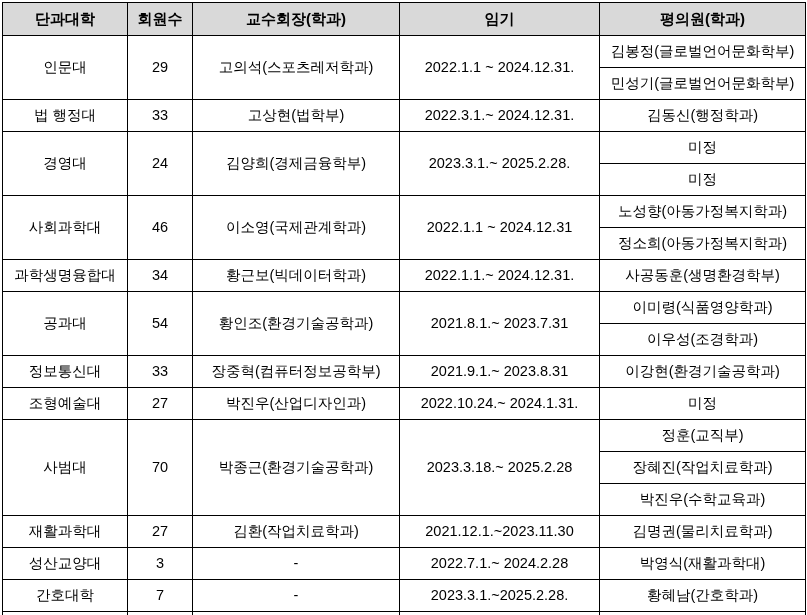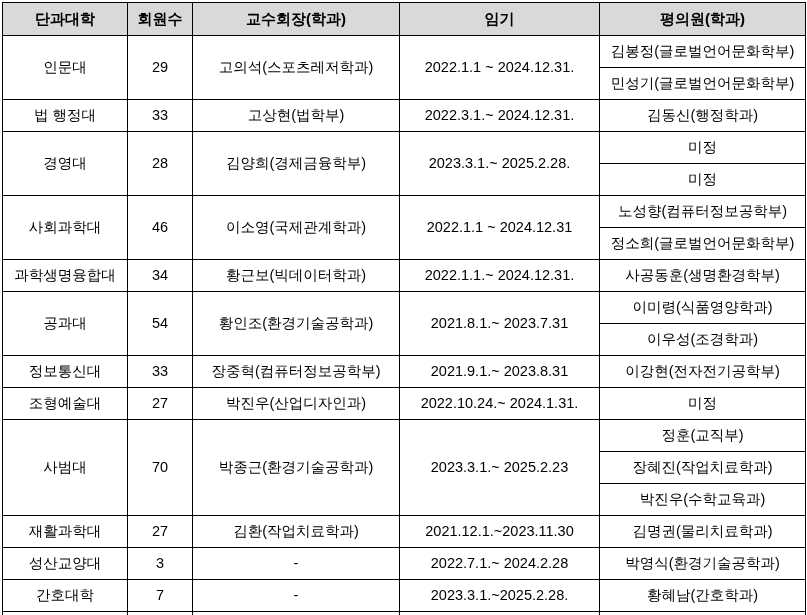--- a/index.html
+++ b/index.html
@@ -86,37 +86,37 @@
         </tr>
         <tr>
           <td class="cell-college">법  행정대</td>
           <td class="cell-members">33</td>
           <td class="cell-chair">고상현(법학부)</td>
           <td class="cell-term">2022.3.1.~ 2024.12.31.</td>
           <td class="cell-council">김동신(행정학과)</td>
         </tr>
         <tr>
           <td class="cell-college" rowspan="2">경영대</td>
-          <td class="cell-members" rowspan="2">28</td>
+          <td class="cell-members" rowspan="2">24</td>
           <td class="cell-chair" rowspan="2">김양희(경제금융학부)</td>
           <td class="cell-term" rowspan="2">2023.3.1.~ 2025.2.28.</td>
           <td class="cell-council">미정</td>
         </tr>
         <tr>
           <td class="cell-council">미정</td>
         </tr>
         <tr>
           <td class="cell-college" rowspan="2">사회과학대</td>
           <td class="cell-members" rowspan="2">46</td>
           <td class="cell-chair" rowspan="2">이소영(국제관계학과)</td>
           <td class="cell-term" rowspan="2">2022.1.1 ~ 2024.12.31</td>
-          <td class="cell-council">노성향(컴퓨터정보공학부)</td>
+          <td class="cell-council">노성향(아동가정복지학과)</td>
         </tr>
         <tr>
-          <td class="cell-council">정소희(글로벌언어문화학부)</td>
+          <td class="cell-council">정소희(아동가정복지학과)</td>
         </tr>
         <tr>
           <td class="cell-college">과학생명융합대</td>
           <td class="cell-members">34</td>
           <td class="cell-chair">황근보(빅데이터학과)</td>
           <td class="cell-term">2022.1.1.~ 2024.12.31.</td>
           <td class="cell-council">사공동훈(생명환경학부)</td>
         </tr>
         <tr>
           <td class="cell-college" rowspan="2">공과대</td>
@@ -126,55 +126,55 @@
           <td class="cell-council">이미령(식품영양학과)</td>
         </tr>
         <tr>
           <td class="cell-council">이우성(조경학과)</td>
         </tr>
         <tr>
           <td class="cell-college">정보통신대</td>
           <td class="cell-members">33</td>
           <td class="cell-chair">장중혁(컴퓨터정보공학부)</td>
           <td class="cell-term">2021.9.1.~ 2023.8.31</td>
-          <td class="cell-council">이강현(전자전기공학부)</td>
+          <td class="cell-council">이강현(환경기술공학과)</td>
         </tr>
         <tr>
           <td class="cell-college">조형예술대</td>
           <td class="cell-members">27</td>
           <td class="cell-chair">박진우(산업디자인과)</td>
           <td class="cell-term">2022.10.24.~ 2024.1.31.</td>
           <td class="cell-council">미정</td>
         </tr>
         <tr>
           <td class="cell-college" rowspan="3">사범대</td>
           <td class="cell-members" rowspan="3">70</td>
           <td class="cell-chair" rowspan="3">박종근(환경기술공학과)</td>
-          <td class="cell-term" rowspan="3">2023.3.1.~ 2025.2.23</td>
+          <td class="cell-term" rowspan="3">2023.3.18.~ 2025.2.28</td>
           <td class="cell-council">정훈(교직부)</td>
         </tr>
         <tr>
           <td class="cell-council">장혜진(작업치료학과)</td>
         </tr>
         <tr>
           <td class="cell-council">박진우(수학교육과)</td>
         </tr>
         <tr>
           <td class="cell-college">재활과학대</td>
           <td class="cell-members">27</td>
           <td class="cell-chair">김환(작업치료학과)</td>
           <td class="cell-term">2021.12.1.~2023.11.30</td>
           <td class="cell-council">김명권(물리치료학과)</td>
         </tr>
         <tr>
           <td class="cell-college">성산교양대</td>
           <td class="cell-members">3</td>
           <td class="cell-chair">-</td>
           <td class="cell-term">2022.7.1.~ 2024.2.28</td>
-          <td class="cell-council">박영식(환경기술공학과)</td>
+          <td class="cell-council">박영식(재활과학대)</td>
         </tr>
         <tr>
           <td class="cell-college">간호대학</td>
           <td class="cell-members">7</td>
           <td class="cell-chair">-</td>
           <td class="cell-term">2023.3.1.~2025.2.28.</td>
           <td class="cell-council">황혜남(간호학과)</td>
         </tr>
         <tr>
           <td class="cell-college">독립학부</td>

